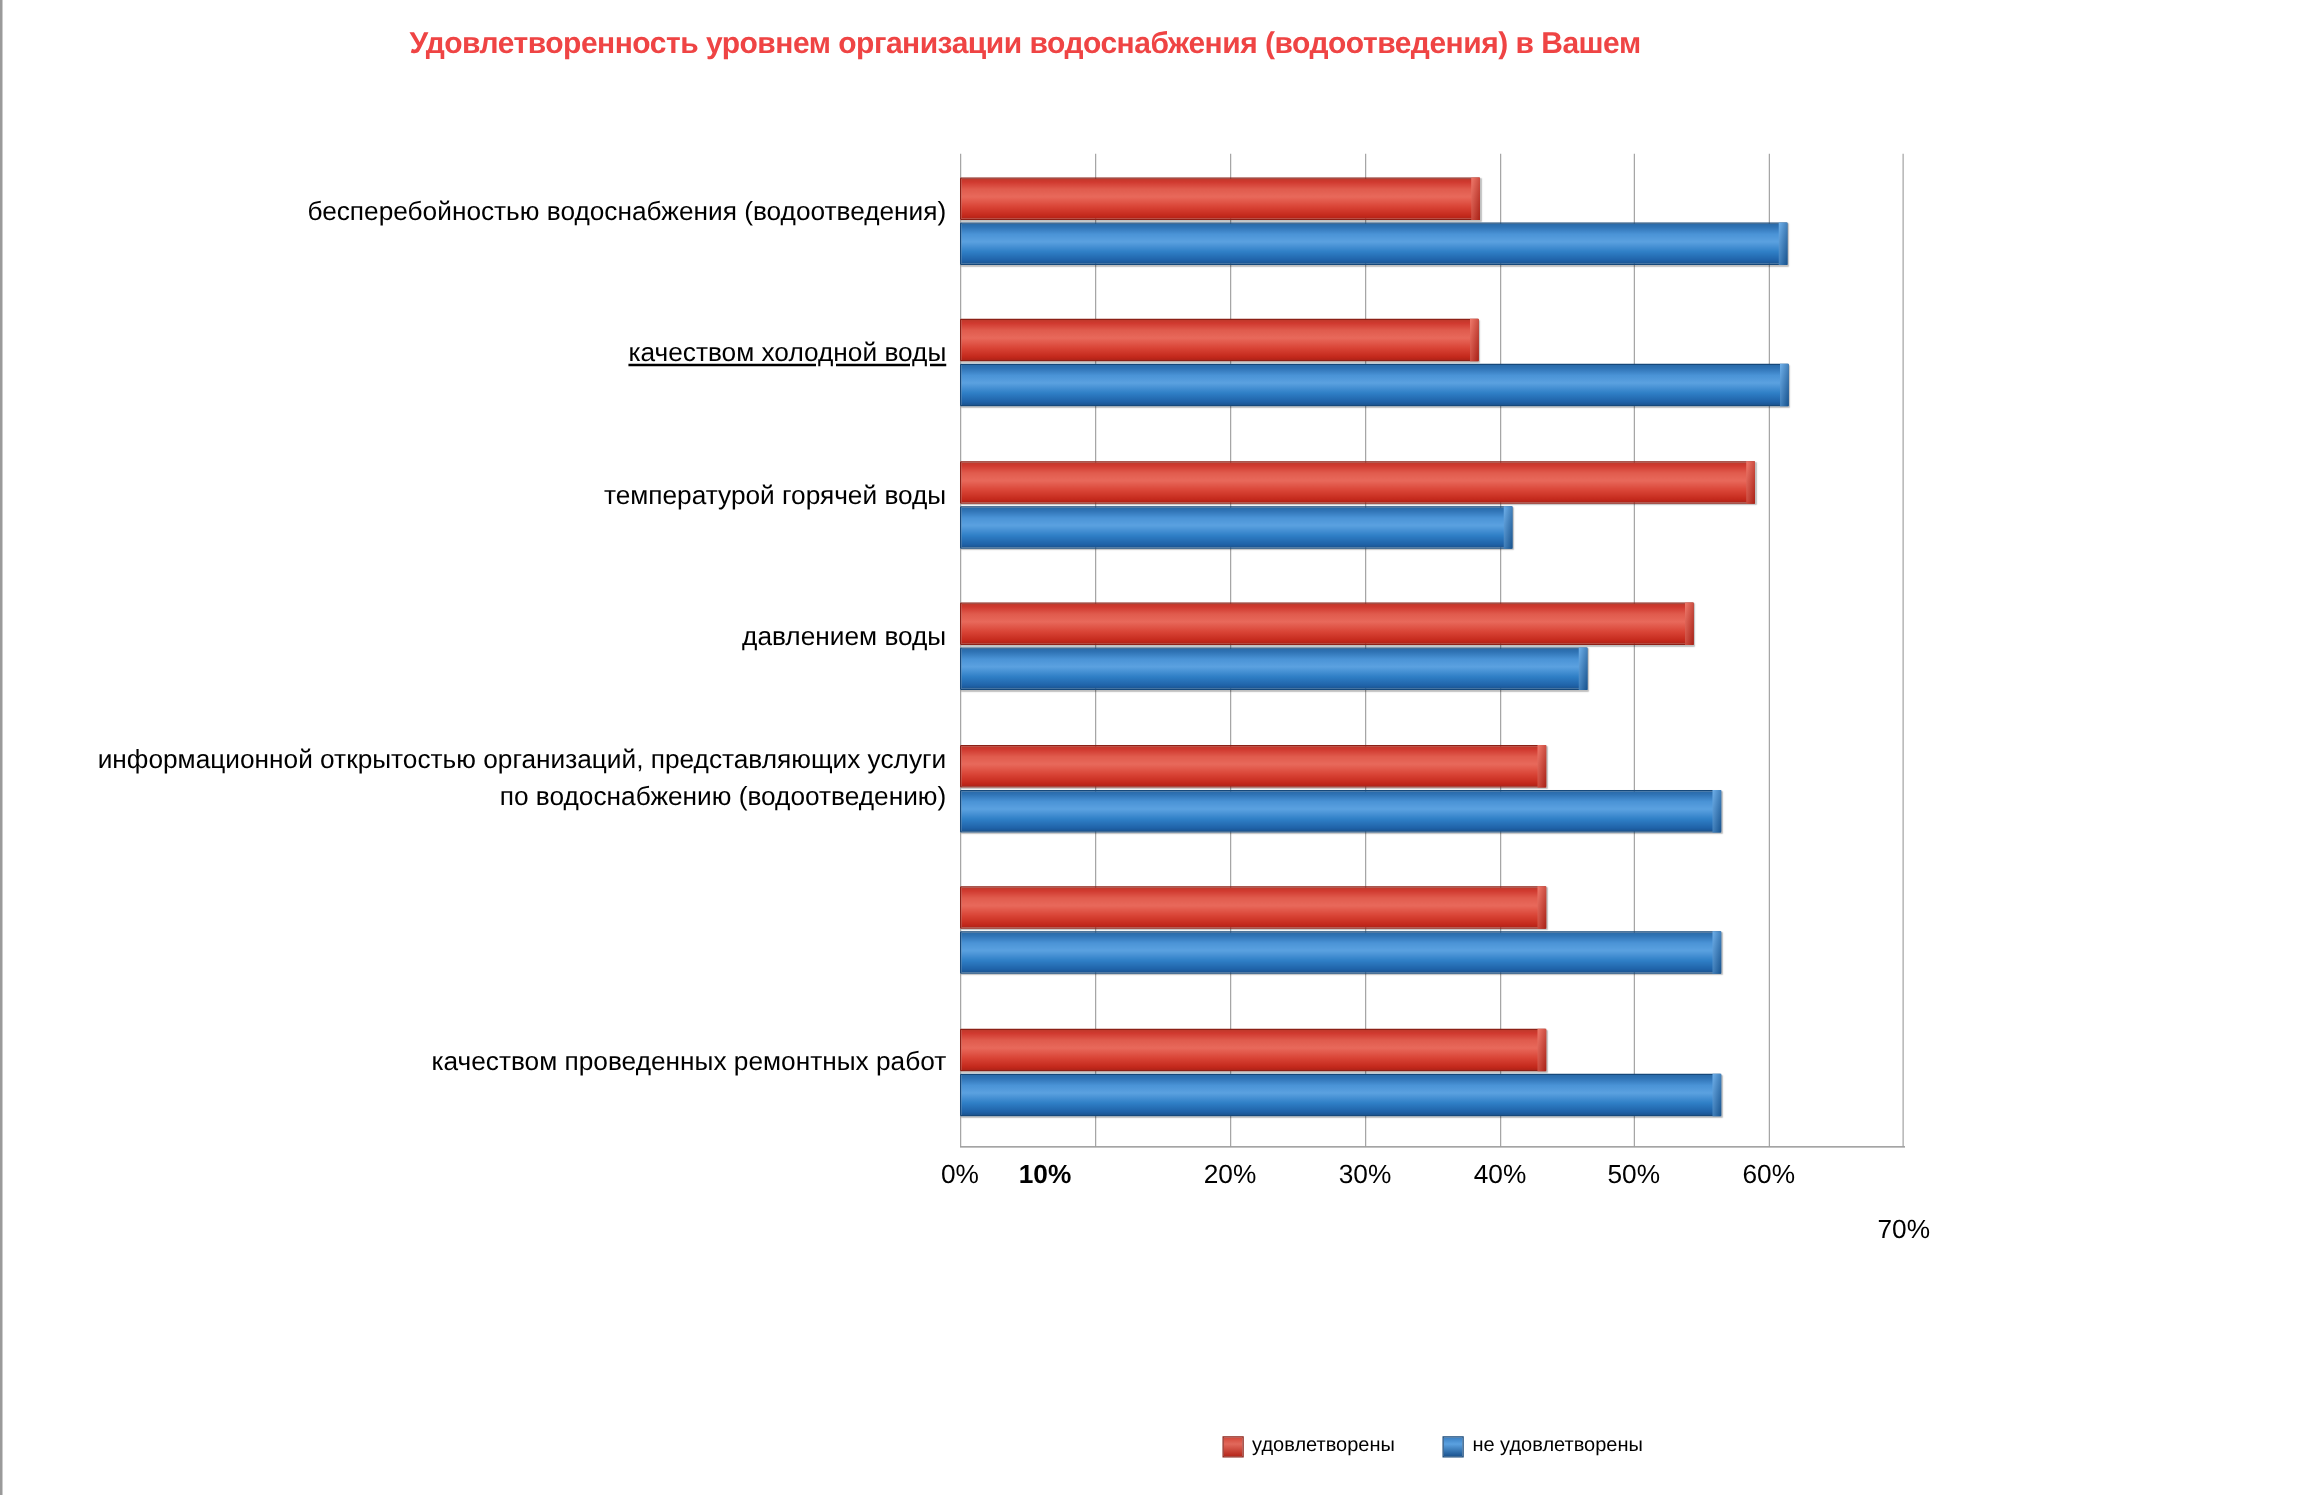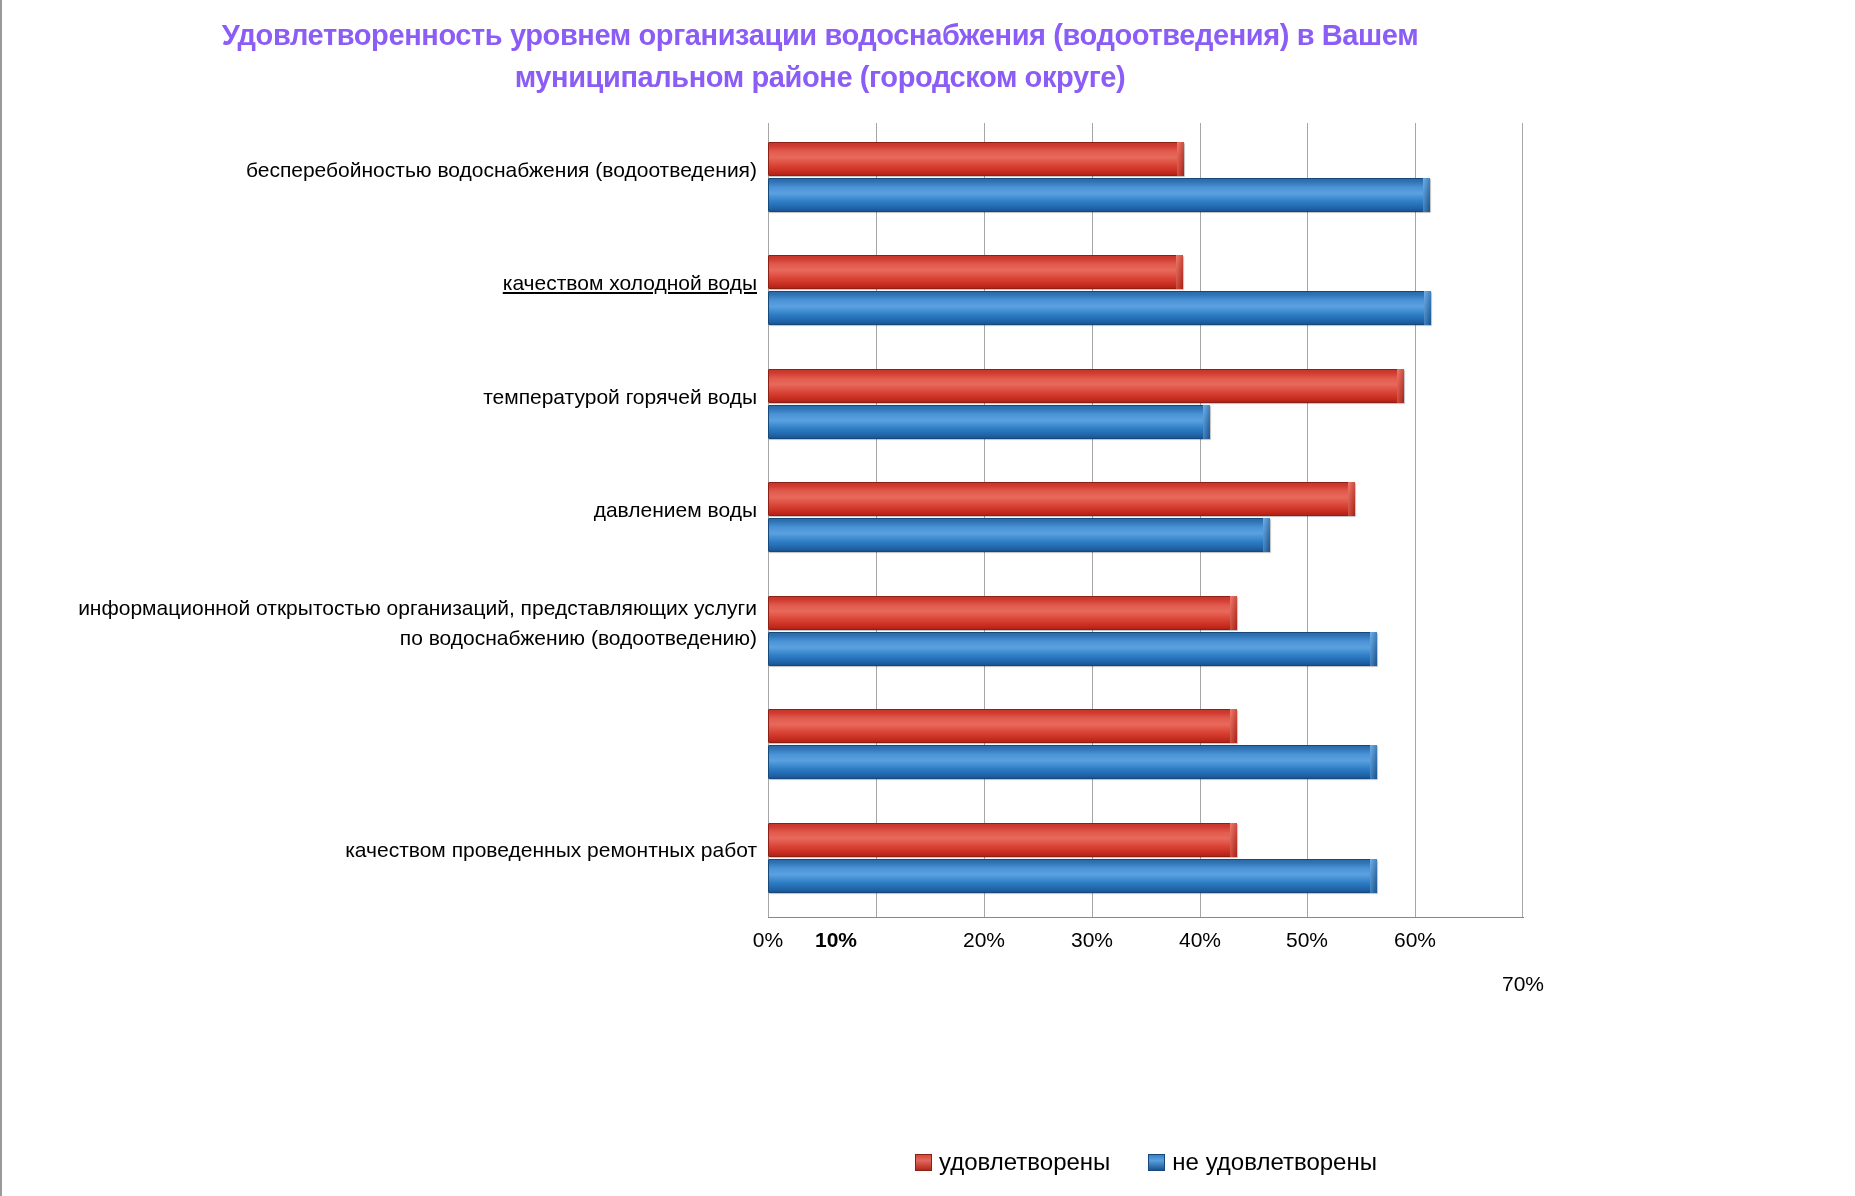--- a/index.html
+++ b/index.html
@@ -26,24 +26,24 @@
     width: 2px;
     height: 1196px;
     background: #9a9a9a;
   }
   #chart-title {
     position: absolute;
     left: 150px;
     top: 14px;
     width: 1340px;
     text-align: center;
-    font-size: 29px;
+    font-size: 24px;
     font-weight: bold;
     line-height: 42px;
-    color: #8b5cf6;
+    color: #ef4444;
     font-family: "Liberation Sans", sans-serif;
     letter-spacing: -0.4px;
   }
   
   #plot-area {
     position: absolute;
     left: 768px;
     top: 123px;
     width: 755px;
     height: 794px;
@@ -150,36 +150,35 @@
   }
   .legend-swatch.red {
     background: linear-gradient(to bottom, #d4483a 0%, #e1695c 35%, #b5271b 100%);
     border-color: #8c2016;
   }
   .legend-swatch.blue {
     background: linear-gradient(to bottom, #3a80c4 0%, #5ba1e0 35%, #1b5490 100%);
     border-color: #16487a;
   }
   .legend-text {
-    font-size: 24px;
+    font-size: 16px;
     color: #000000;
     font-family: "Liberation Sans", sans-serif;
     text-align: center;
   }
 </style>
 </head>
 <body>
 
 <div id="chart-root">
 
   <div id="left-edge-rule"></div>
 
   <div id="chart-title">
     <div>Удовлетворенность уровнем организации водоснабжения (водоотведения) в Вашем</div>
-    <div>муниципальном районе (городском округе)</div>
   </div>
 
   <div class="cat-label" style="top:155px;">
     <div>бесперебойностью  водоснабжения (водоотведения)</div>
   </div>
   <div class="cat-label" style="top:268px;text-decoration:underline;">
     <div>качеством холодной воды</div>
   </div>
   <div class="cat-label" style="top:382px;">
     <div>температурой горячей воды</div>

